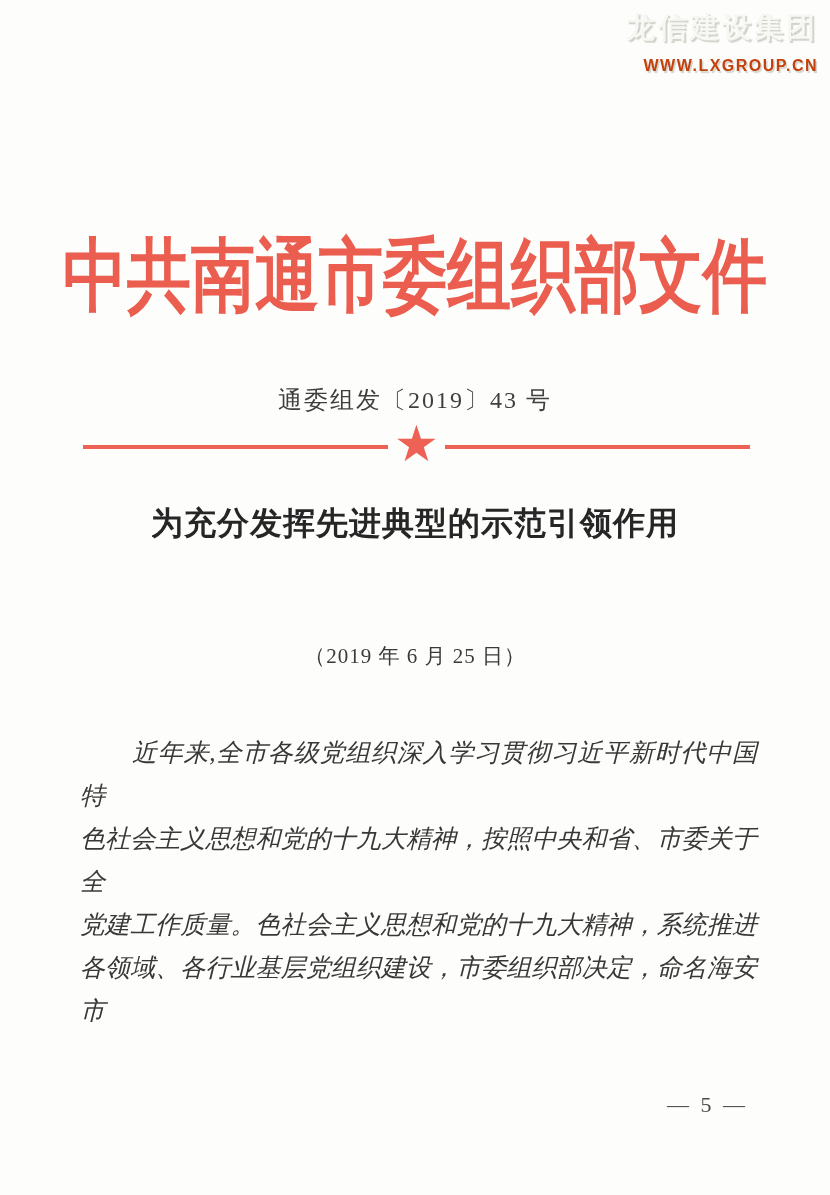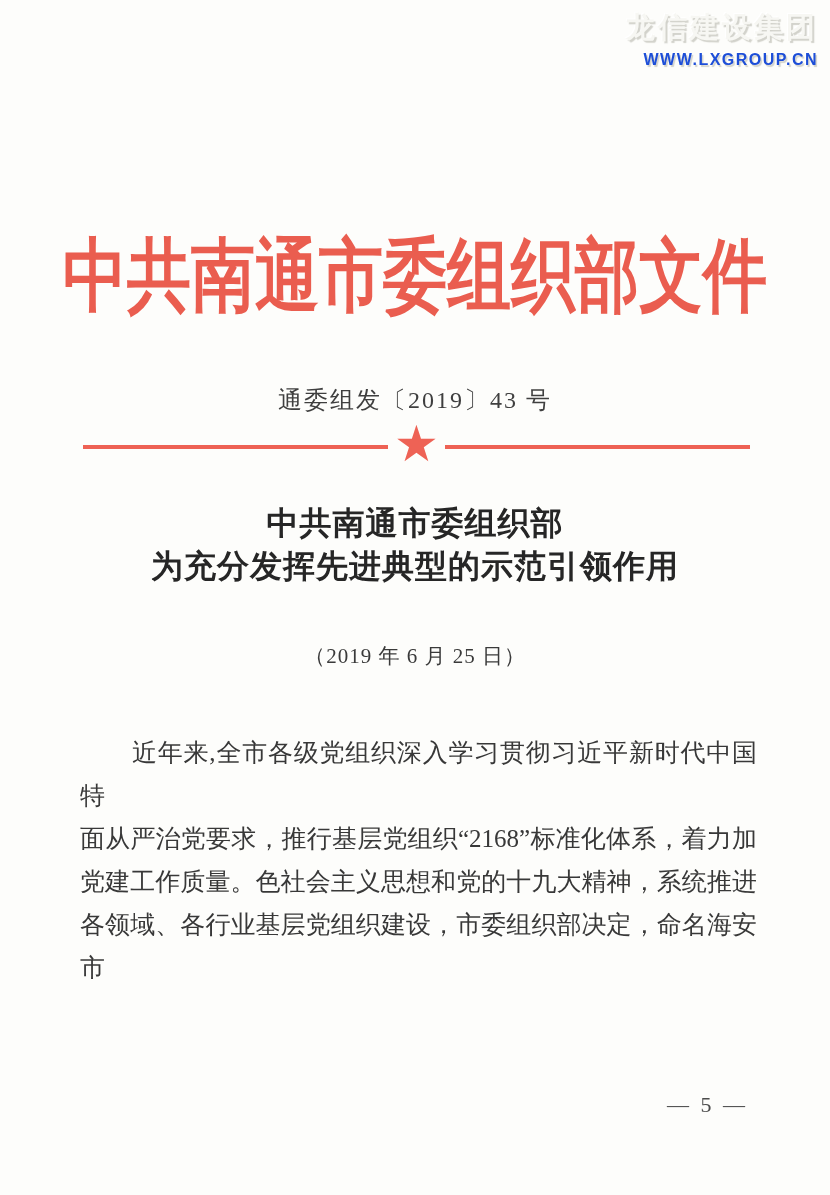--- a/index.html
+++ b/index.html
@@ -23,25 +23,25 @@
     user-select: none;
   }
   .watermark-company {
     font-size: 29px;
     font-weight: bold;
     letter-spacing: 3px;
     color: #f7f7f3;
     text-shadow: 2px 2px 1px #d2d2cb, -1px -1px 0 #ffffff;
   }
   .watermark-site {
-    margin-top: 3px;
+    margin-top: 9px;
     font-size: 16px;
     font-weight: bold;
     letter-spacing: 1.5px;
-    color: #1d4ed8;
+    color: #c2410c;
     text-shadow: 1.5px 1.5px 1px #d2d2cb, -1px -1px 0 #ffffff;
   }
 
   
   .masthead {
     position: absolute;
     left: 0;
     right: 0;
     top: 222px;
     text-align: center;
@@ -122,20 +122,21 @@
     left: 80px;
     right: 73px;
     top: 731px;
     font-size: 25px;
     color: #383838;
   }
   .body-text .line {
     line-height: 43px;
     text-align: justify;
     text-align-last: justify;
+    font-style: italic;
   }
   .body-text .line.indent { text-indent: 52px; }
 
   
   .page-number {
     position: absolute;
     top: 1092px;
     right: 82px;
     font-size: 22px;
     color: #4b4b4b;
@@ -157,29 +158,28 @@
 
   <div class="doc-number">通委组发〔2019〕43 号</div>
 
   <div class="separator">
     <span class="rule"></span>
     <span class="star">★</span>
     <span class="rule"></span>
   </div>
 
   <div class="title">
-    <div>中共南通市委组织部</div>
     <div>为充分发挥先进典型的示范引领作用</div>
   </div>
 
   <div class="date">（2019 年 6 月 25 日）</div>
 
   <div class="body-text">
     <div class="line indent">近年来,全市各级党组织深入学习贯彻习近平新时代中国特</div>
-    <div class="line">面从严治党要求，推行基层党组织“2168”标准化体系，着力加</div>
+    <div class="line">色社会主义思想和党的十九大精神，按照中央和省、市委关于全</div>
     <div class="line">党建工作质量。色社会主义思想和党的十九大精神，系统推进</div>
     <div class="line">各领域、各行业基层党组织建设，市委组织部决定，命名海安市</div>
 
   </div>
 
   <div class="page-number">— 5 —</div>
 
 </div>
 
 </body></html>

